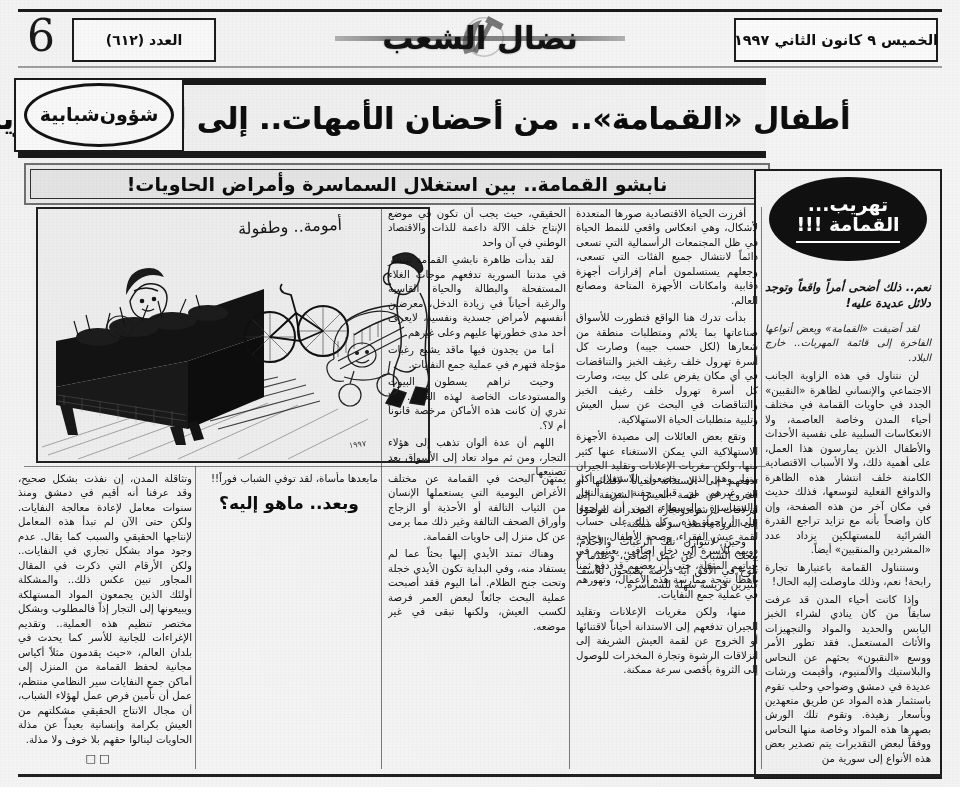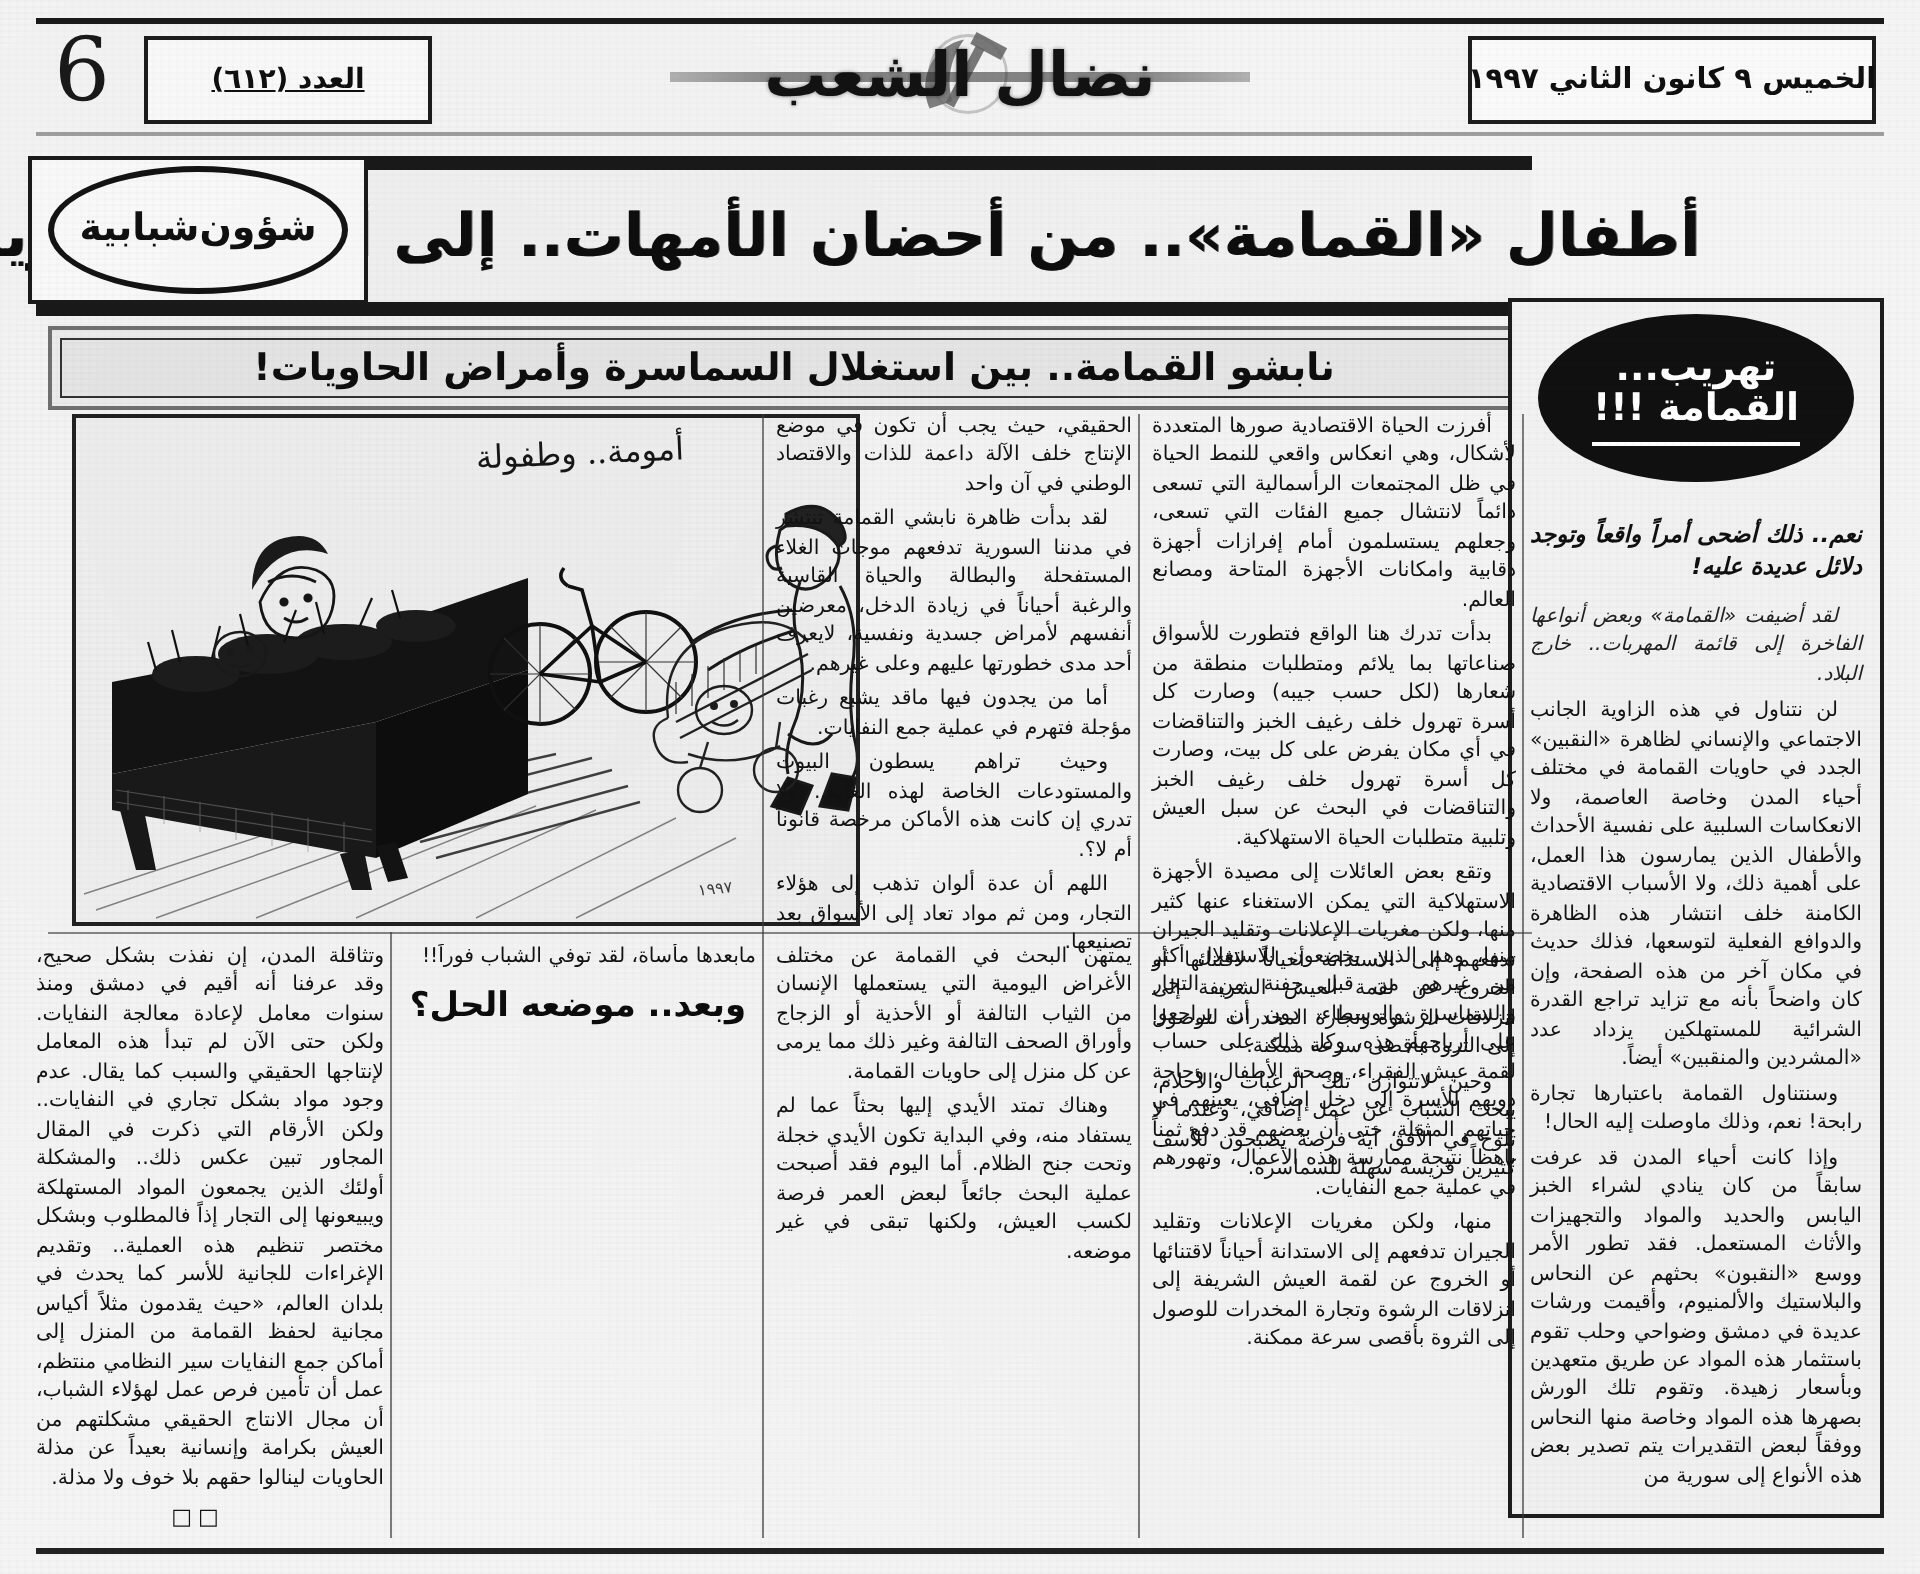--- a/index.html
+++ b/index.html
@@ -91,21 +91,21 @@
   }
   .issue-box {
     position: absolute;
     left: 72px; top: 18px;
     width: 140px; height: 40px;
     border: 2px solid #1d1d1d;
     background: #fbfaf6;
     display: flex; align-items: center; justify-content: center;
   }
   .issue-box .txt {
-    font-size: 14px; font-weight: bold; color: #101010; text-decoration: underline;
+    font-size: 14px; font-weight: bold; color: #101010;
   }
   .page-num {
     position: absolute;
     left: 18px; top: 10px;
     width: 46px; height: 52px;
     font-size: 44px;
     line-height: 52px;
     text-align: center;
     color: #1a1a1a;
     font-family: "DejaVu Serif", "Liberation Serif", serif;
@@ -198,21 +198,21 @@
     position: absolute;
     right: 62px; bottom: 12px;
     font-size: 8px; color: #3a3a3a;
     transform: rotate(-6deg);
   }
   .cartoon svg { position: absolute; left:0; top:0; }
 
   
   .sidebar {
     position: absolute;
-    right: 18px; top: 149px;
+    right: 18px; top: 169px;
     width: 184px; height: 606px;
     border: 2px solid #1d1d1d;
     background: #f5f2ea;
     overflow: hidden;
     margin-left: 36px;
   }
   .sidebar-title {
     margin: 6px auto 0;
     width: 158px; height: 84px;
     background: #111;
@@ -529,21 +529,21 @@
     <p>منها، ولكن مغريات الإعلانات وتقليد الجيران تدفعهم إلى الاستدانة أحياناً لاقتنائها أو الخروج عن لقمة العيش الشريفة إلى انزلاقات الرشوة وتجارة المخدرات للوصول إلى الثروة بأقصى سرعة ممكنة.</p>
   </div>
 
   <div class="col" style="right:394px; top:472px; width:178px; height:292px; overflow:hidden;">
     <p class="noind">يمتهن البحث في القمامة عن مختلف الأغراض اليومية التي يستعملها الإنسان من الثياب التالفة أو الأحذية أو الزجاج وأوراق الصحف التالفة وغير ذلك مما يرمى عن كل منزل إلى حاويات القمامة.</p>
     <p>وهناك تمتد الأيدي إليها بحثاً عما لم يستفاد منه، وفي البداية تكون الأيدي خجلة وتحت جنح الظلام. أما اليوم فقد أصبحت عملية البحث جائعاً لبعض العمر فرصة لكسب العيش، ولكنها تبقى في غير موضعه.</p>
   </div>
 
   <div class="col" style="right:582px; top:472px; width:178px; height:292px; overflow:hidden;">
     <p class="noind">مابعدها مأساة، لقد توفي الشباب فوراً!!</p>
-    <h3 class="sub">وبعد.. موضعه الحل؟</h3>
+    <h3 class="sub">وبعد.. ماهو إليه؟</h3>
   </div>
 
   <div class="col" style="right:768px; top:472px; width:174px; height:292px; overflow:hidden;">
     <p class="noind">وتثاقلة المدن، إن نفذت بشكل صحيح، وقد عرفنا أنه أقيم في دمشق ومنذ سنوات معامل لإعادة معالجة النفايات. ولكن حتى الآن لم تبدأ هذه المعامل لإنتاجها الحقيقي والسبب كما يقال. عدم وجود مواد بشكل تجاري في النفايات.. ولكن الأرقام التي ذكرت في المقال المجاور تبين عكس ذلك.. والمشكلة أولئك الذين يجمعون المواد المستهلكة ويبيعونها إلى التجار إذاً فالمطلوب وبشكل مختصر تنظيم هذه العملية.. وتقديم الإغراءات للجانية للأسر كما يحدث في بلدان العالم، «حيث يقدمون مثلاً أكياس مجانية لحفظ القمامة من المنزل إلى أماكن جمع النفايات سير النظامي منتظم، عمل أن تأمين فرص عمل لهؤلاء الشباب، أن مجال الانتاج الحقيقي مشكلتهم من العيش بكرامة وإنسانية بعيداً عن مذلة الحاويات لينالوا حقهم بلا خوف ولا مذلة.</p>
     <p class="endmark">□□</p>
   </div>
 
   <div class="footer-rule"></div>
 </div>
 

